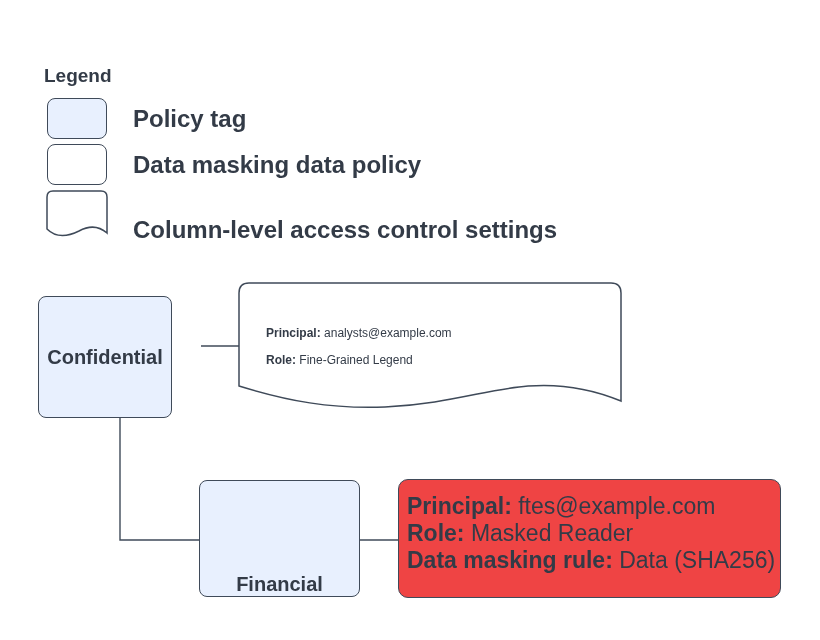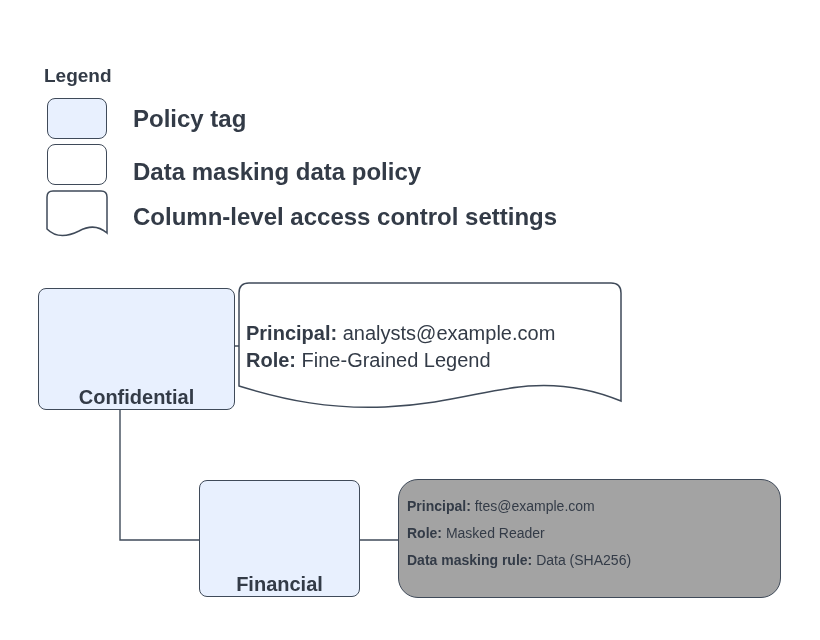--- a/index.html
+++ b/index.html
@@ -42,52 +42,53 @@
   #swatch-policy-tag{ top:98px; }
   #swatch-data-policy{ top:144px; }
   .legend-label{
     position:absolute;
     left:133px;
     font-size:24px; font-weight:bold;
     line-height:24px;
     white-space:nowrap;
   }
   #legend-label-0{ top:107px; }
-  #legend-label-1{ top:160px; }
-  #legend-label-2{ top:205px; }
+  #legend-label-1{ top:153px; }
+  #legend-label-2{ top:218px; }
   .node{
     position:absolute;
     box-sizing:border-box;
     background:var(--node-fill);
     border:1.5px solid var(--stroke);
     border-radius:8px;
     display:flex; align-items:center; justify-content:center;
     font-size:20px; font-weight:bold;
     white-space:nowrap;
   }
-  #node-confidential{ left:38px; top:288px; width:197px; height:122px;align-items:flex-end; }
+  #node-confidential{ left:38px; top:296px; width:134px; height:122px; }
   #node-financial{ left:199px; top:480px; width:161px; height:117px;align-items:flex-end; }
   .note-text{
     position:absolute;
-    font-size:20px;
+    font-size:12px;
     line-height:27px;
     white-space:nowrap;
+    margin-left:20px;
   }
   #access-note-text{ left:246px; top:320px; }
   .note-text b{ font-weight:bold; }
   #masking-box{
     position:absolute;
     left:398px; top:479px;
     width:383px; height:119px;
     box-sizing:border-box;
-    background:#a3a3a3;
+    background:#ef4444;
     border:1.5px solid var(--stroke);
-    border-radius:20px;
+    border-radius:10px;
     padding:13px 6px 0 8px;
-    font-size:14px;
+    font-size:23px;
     line-height:27px;
     white-space:nowrap;
   }
 </style>
 </head>
 <body>
 
 <div class="canvas">
 
   <svg class="shapes" viewBox="0 0 820 640">

